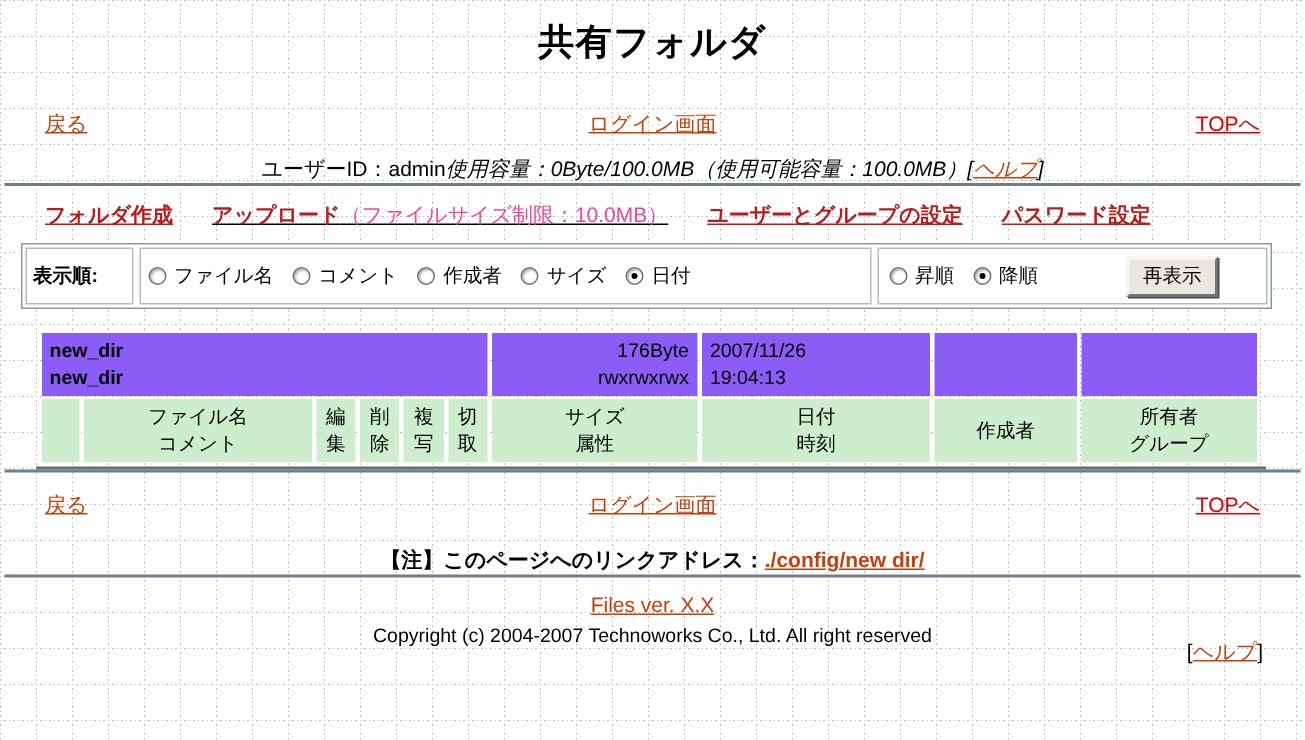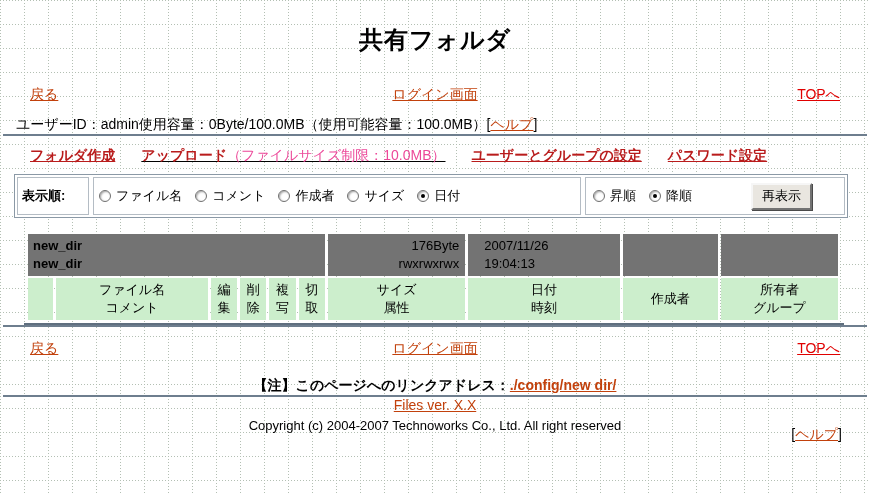--- a/index.html
+++ b/index.html
@@ -16,30 +16,30 @@
       repeating-linear-gradient(to bottom, #b3bfb3 0 1px, transparent 1px 24px),
       repeating-linear-gradient(to bottom, rgba(255,255,255,0) 0 1px, #fff 1px 3px),
       repeating-linear-gradient(to right, #b3bfb3 0 1px, transparent 1px 24px);
   }
   a { text-decoration: underline; cursor: pointer; }
   .lnk-purple { color: #c2410c; }
   .lnk-red    { color: #e00000; }
   .lnk-blue   { color: #b91c1c; font-weight: bold; }
   .lnk-blue-thin { color: #ec4899; font-weight: normal; }
 
-  .page-title { margin-top: 24px; text-align: center; font-size: 24px; font-weight: bold; letter-spacing: 1px; }
+  .page-title { margin-top: 12px; text-align: center; font-size: 24px; font-weight: bold; letter-spacing: 1px; }
 
   .nav-row { display: grid; grid-template-columns: 1fr auto 1fr; margin: 0 30px; font-size: 14px; }
   .nav-row .nv-left  { text-align: left; }
   .nav-row .nv-mid   { text-align: center; }
   .nav-row .nv-right { text-align: right; }
   .nav-top { margin-top: 30px; }
 
-  .user-row { display: flex; justify-content: flex-start; align-items: baseline; margin: 12px 16px 0; font-size: 14px; }
-  .user-row .right-group { display: flex; align-items: baseline; }
+  .user-row { display: flex; justify-content: center; align-items: baseline; margin: 12px 16px 0; font-size: 14px; }
+  .user-row .right-group { display: flex; align-items: baseline; font-style: italic; }
 
   hr.rule { border: none; height: 2px; background: #6e7e8e; margin: 0 3px; }
   .rule1 { margin-top: 9px; }
   .rule2 { margin-top: 17px; }
   .rule3 { margin-top: 11px; }
 
   .actions-row { display: flex; gap: 26px; margin: 11px 0 0 30px; font-size: 14px; white-space: nowrap; }
 
   .sortbar { display: flex; margin: 9px 0 0 14px; width: 834px; height: 44px; border: 1px solid #8b99a6; background: #fff; }
   .sortbar .cell { display: flex; align-items: center; border: 1px solid #b4bcc4; margin: 2px; font-size: 13px; background: #fff; }
@@ -52,33 +52,33 @@
            margin-right: 5px; position: relative; flex: 0 0 auto; }
   .radio[data-checked="true"]::after { content: ""; position: absolute; left: 3px; top: 3px; width: 4px; height: 4px; border-radius: 50%; background: #000; }
   .btn-refresh { margin-left: 46px; font-size: 13px; font-family: Liberation Serif, serif; padding: 2px 9px 3px;
                  background: #e9e6e0; color: #000;
                  border-top: 2px solid #f6f6f6; border-left: 2px solid #f6f6f6;
                  border-right: 2px solid #737373; border-bottom: 2px solid #737373;
                  box-shadow: 1px 1px 0 #4a4a4a; cursor: pointer; }
 
   table.files { margin: 14px 0 0 25px; width: 816px; border-collapse: separate; border-spacing: 3px 2px; table-layout: fixed; font-size: 13px; }
   table.files td { height: 42px; white-space: pre-line; line-height: 18px; overflow: hidden; }
-  .c-lav { background: #737373; }
+  .c-lav { background: #8b5cf6; }
   .c-grn { background: #cceecc; text-align: center; vertical-align: middle; }
   .td-name { font-weight: bold; text-align: left; padding-left: 5px; vertical-align: middle; }
   .td-size { text-align: right; padding-right: 6px; vertical-align: middle; padding-left: 36px; }
-  .td-date { text-align: left; padding-left: 16px; vertical-align: middle; }
+  .td-date { text-align: left; padding-left: 5px; vertical-align: middle; }
   .table-bottom-rule { width: 820px; height: 2px; background: #5f6f7f; margin: 1px 0 0 24px; }
 
   .nav-bottom { margin-top: 13px; }
 
   .note-line { margin-top: 19px; text-align: center; font-size: 14px; font-weight: bold; }
   .note-line a { font-weight: bold; }
 
-  .footer-version { text-align: center; font-size: 14px; }
+  .footer-version { margin-top: 10px; text-align: center; font-size: 14px; }
   .footer-copy { margin-top: 5px; text-align: center; font-size: 13px; }
 
   .help-wrap { font-size: 14px; white-space: nowrap; }
   .help-bottom { position: absolute; top: 426px; right: 28px; }
 </style>
 </head>
 <body>
 
 <div class="page-title">共有フォルダ</div>
 

